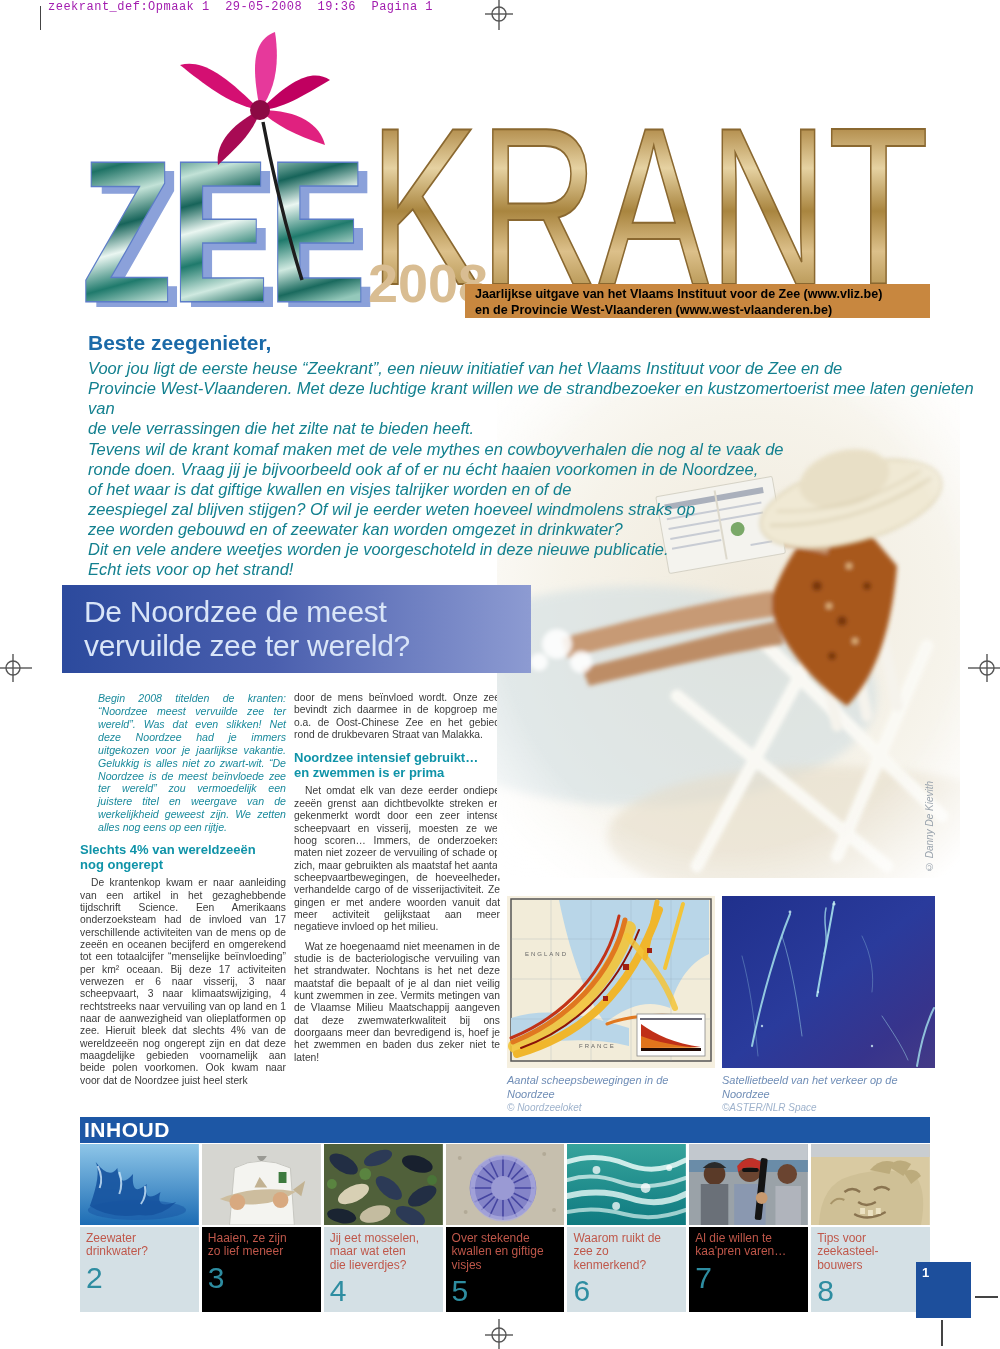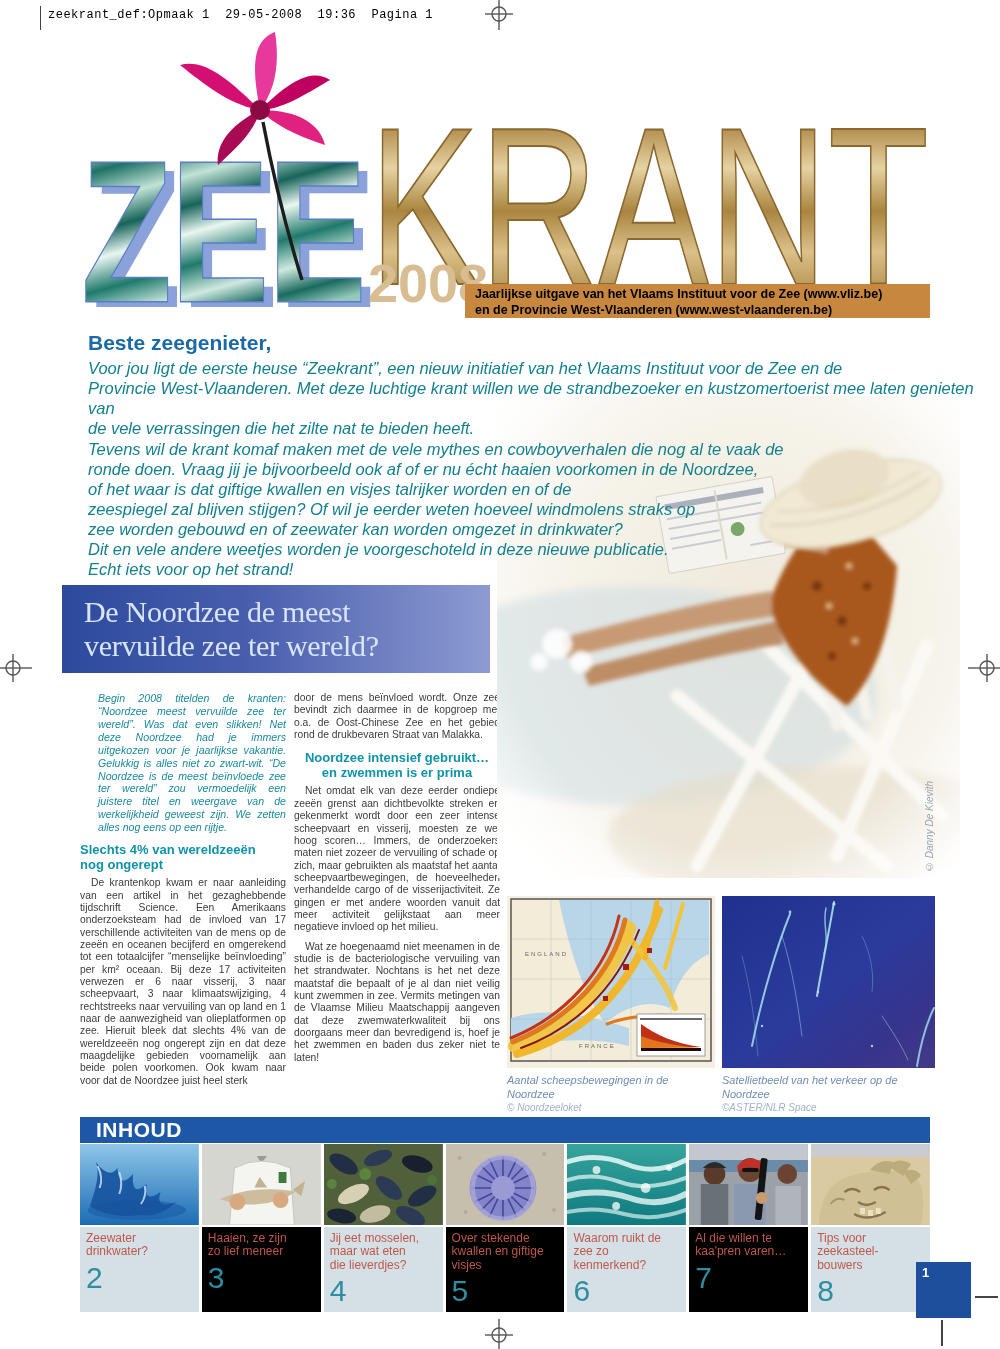--- a/index.html
+++ b/index.html
@@ -1,39 +1,39 @@
 <!DOCTYPE html>
 <html><head>
 <meta charset="utf-8">
 <style>
   html,body{margin:0;padding:0;background:#fff;}
   #page{position:relative;width:1000px;height:1349px;background:#ffffff;overflow:hidden;
         font-family:"Liberation Sans",sans-serif;}
   .abs{position:absolute;}
 
   
-  .proof-header{left:48px;top:8px;font-family:"Liberation Mono","DejaVu Sans Mono",monospace;
-    font-size:12px;color:#000000;letter-spacing:.5px;white-space:pre;}
+  .proof-header{left:48px;top:0;font-family:"Liberation Mono","DejaVu Sans Mono",monospace;
+    font-size:12px;color:#a21caf;letter-spacing:.5px;white-space:pre;}
   .cornerline{background:#444;}
   .regmark svg{display:block;}
 
   
   .banner{left:465px;top:284px;width:465px;height:34px;background:#c8873f;z-index:6;}
   .banner .txt{color:#000000;font-weight:bold;font-size:12.5px;line-height:1.3;
     padding:2px 0 0 10px;white-space:pre-line;}
 
   
   .intro{left:88px;top:331px;width:905px;z-index:7;}
   .intro .salut{font-size:21px;font-weight:bold;color:#1b6aa8;margin:0 0 3px 0;}
   .intro .body{font-size:16.5px;font-style:italic;color:#13808f;line-height:1.22;white-space:pre-line;}
 
   
-  .headline-box{left:62px;top:585px;width:428px;height:88px;z-index:8;
+  .headline-box{left:62px;top:585px;width:469px;height:88px;z-index:8;
     background:linear-gradient(90deg,#2c4a9d 0%,#4a5fae 45%,#8d9bd2 100%);
-    display:flex;align-items:center;font-family:Liberation Serif, serif;}
+    display:flex;align-items:center;}
   .headline-box .h{margin-left:22px;font-size:30px;font-weight:500;color:#d9e5f8;
     line-height:1.12;white-space:pre-line;letter-spacing:-.3px;}
 
   
   .col{width:206px;font-size:10.3px;color:#3b3b3b;text-align:justify;line-height:1.2;}
   .col1{left:80px;top:692px;}
   .col2{left:294px;top:692px;}
   .lead{font-size:10.6px;font-style:italic;color:#1a8a9c;line-height:1.22;margin:0 0 9px 18px;}
   .subhead{font-size:13px;font-weight:bold;color:#0f93a8;line-height:1.12;margin:0 0 5px 0;
     text-align:left;white-space:pre-line;}
@@ -45,21 +45,21 @@
   .fig svg{display:block;}
   .figcap{font-size:11px;font-style:italic;color:#6f8db6;line-height:1.25;}
   .figcredit{font-size:10px;font-style:italic;color:#9eb2cc;}
 
   .photo-credit{left:924px;top:742px;height:130px;writing-mode:vertical-rl;transform:rotate(180deg);
     font-size:10px;font-style:italic;color:#99a3ad;z-index:4;}
 
   
   .inhoud-bar{left:80px;top:1117px;width:850px;height:26px;background:#1d57a5;z-index:6;}
   .inhoud-bar .t{color:#ffffff;font-size:21px;font-weight:bold;letter-spacing:.5px;
-    padding-left:16px;line-height:26px;display:block;}
+    padding-left:4px;line-height:26px;display:block;}
   .thumbrow{left:80px;top:1144px;width:850px;height:81px;display:grid;
     grid-template-columns:repeat(7,1fr);gap:3px;}
   .thumb{overflow:hidden;}
   .thumb svg{display:block;width:100%;height:100%;}
   .caprow{left:80px;top:1227px;width:850px;height:85px;display:grid;
     grid-template-columns:repeat(7,1fr);gap:3px;}
   .capcell{padding:5px 20px 0 6px;}
   .capcell.teal{background:#d4e0e5;}
   .capcell.lav{background:#000000;}
   .capcell .ti{color:#bf574a;font-size:12px;line-height:1.12;min-height:27px;}
@@ -267,21 +267,21 @@
 
   <div class="abs col col1">
     <p class="lead">Begin 2008 titelden de kranten: “Noordzee meest vervuilde zee ter wereld”. Was dat even slikken! Net deze Noordzee had je immers uitgekozen voor je jaarlijkse vakantie. Gelukkig is alles niet zo zwart-wit. “De Noordzee is de meest beïnvloede zee ter wereld” zou vermoedelijk een juistere titel en weergave van de werkelijkheid geweest zijn. We zetten alles nog eens op een rijtje.</p>
     <h3 class="subhead">Slechts 4% van wereldzeeën
 nog ongerept</h3>
     <p class="bodypara indent">De krantenkop kwam er naar aanleiding van een artikel in het gezaghebbende tijdschrift Science. Een Amerikaans onderzoeksteam had de invloed van 17 verschillende activiteiten van de mens op de zeeën en oceanen becijferd en omgerekend tot een totaalcijfer “menselijke beïnvloeding” per km² oceaan. Bij deze 17 activiteiten verwezen er 6 naar visserij, 3 naar scheepvaart, 3 naar klimaatswijziging, 4 rechtstreeks naar vervuiling van op land en 1 naar de aanwezigheid van olieplatformen op zee. Hieruit bleek dat slechts 4% van de wereldzeeën nog ongerept zijn en dat deze maagdelijke gebieden voornamelijk aan beide polen voorkomen. Ook kwam naar voor dat de Noordzee juist heel sterk</p>
   </div>
 
   <div class="abs col col2">
     <p class="bodypara">door de mens beïnvloed wordt. Onze zee bevindt zich daarmee in de kopgroep met o.a. de Oost-Chinese Zee en het gebied rond de drukbevaren Straat van Malakka.</p>
-    <h3 class="subhead" style="margin-top:10px;text-align:center;">Noordzee intensief gebruikt…
+    <h3 class="subhead" style="margin-top:10px;">Noordzee intensief gebruikt…
 en zwemmen is er prima</h3>
     <p class="bodypara indent">Net omdat elk van deze eerder ondiepe zeeën grenst aan dichtbevolkte streken en gekenmerkt wordt door een zeer intense scheepvaart en visserij, moesten ze wel hoog scoren… Immers, de onderzoekers maten niet zozeer de vervuiling of schade op zich, maar gebruikten als maatstaf het aantal scheepvaartbewegingen, de hoeveelheden verhandelde cargo of de visserijactiviteit. Ze gingen er met andere woorden vanuit dat meer activiteit gelijkstaat aan meer negatieve invloed op het milieu.</p>
     <p class="bodypara indent">Wat ze hoegenaamd niet meenamen in de studie is de bacteriologische vervuiling van het strandwater. Nochtans is het net deze maatstaf die bepaalt of je al dan niet veilig kunt zwemmen in zee. Vermits metingen van de Vlaamse Milieu Maatschappij aangeven dat deze zwemwaterkwaliteit bij ons doorgaans meer dan bevredigend is, hoef je het zwemmen en baden dus zeker niet te laten!</p>
   </div>
 
   <div class="abs fig" style="left:507px;top:896px;width:208px;height:172px;">
     <svg width="208" height="172" viewBox="0 0 208 172">
       <rect width="208" height="172" fill="#f5efdf"></rect>
       <rect x="4" y="3" width="200" height="162" fill="#f2ecd9" stroke="#555" stroke-width="1.5"></rect>
       <path d="M52 4 H202 V58 C 180 68 168 90 163 112 C 138 102 118 112 98 127 C 78 100 63 58 52 4 Z" fill="#b9d6e8"></path>

